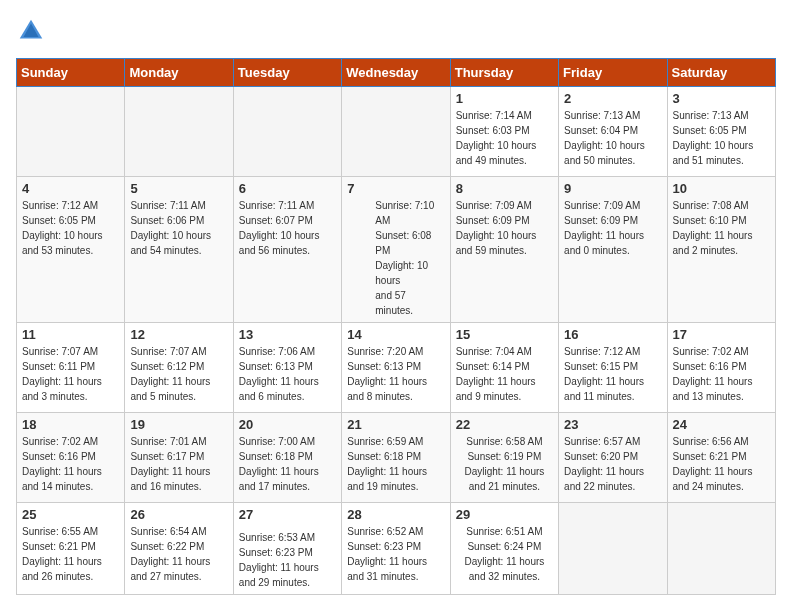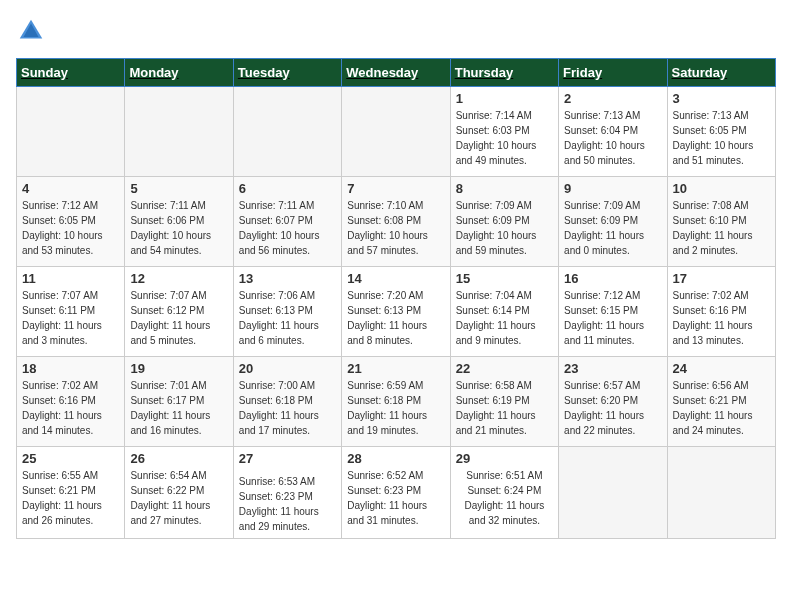--- a/index.html
+++ b/index.html
@@ -51,22 +51,21 @@
     .location {
       font-size: 16px;
       color: #555;
     }
     table {
       width: 100%;
       border-collapse: collapse;
       table-layout: fixed;
     }
     thead tr {
-      background-color: #14532d;
-      text-decoration: underline;
+      background-color: #c2410c;
     }
     thead th {
       color: #fff;
       font-size: 13px;
       font-weight: bold;
       padding: 6px 4px;
       text-align: left;
       border: 1px solid #3a80c9;
     }
     tbody td {
@@ -173,21 +172,21 @@
         </td>
         <td>
           <div class="day-num">6</div>
           <div class="day-info" style="white-space: pre-line;">Sunrise: 7:11 AM
 Sunset: 6:07 PM
 Daylight: 10 hours
 and 56 minutes.</div>
         </td>
         <td>
           <div class="day-num">7</div>
-          <div class="day-info" style="white-space: pre-line;">Sunrise: 7:10 AM
+          <div class="day-info" style="white-space: pre-line; margin-left: 28px;">Sunrise: 7:10 AM
 Sunset: 6:08 PM
 Daylight: 10 hours
 and 57 minutes.</div>
         </td>
         <td>
           <div class="day-num">8</div>
           <div class="day-info" style="white-space: pre-line;">Sunrise: 7:09 AM
 Sunset: 6:09 PM
 Daylight: 10 hours
 and 59 minutes.</div>
@@ -282,21 +281,21 @@
         </td>
         <td>
           <div class="day-num">21</div>
           <div class="day-info" style="white-space: pre-line;">Sunrise: 6:59 AM
 Sunset: 6:18 PM
 Daylight: 11 hours
 and 19 minutes.</div>
         </td>
         <td>
           <div class="day-num">22</div>
-          <div class="day-info" style="white-space: pre-line;">Sunrise: 6:58 AM
+          <div class="day-info" style="white-space: pre-line; text-align: center;">Sunrise: 6:58 AM
 Sunset: 6:19 PM
 Daylight: 11 hours
 and 21 minutes.</div>
         </td>
         <td>
           <div class="day-num">23</div>
           <div class="day-info" style="white-space: pre-line;">Sunrise: 6:57 AM
 Sunset: 6:20 PM
 Daylight: 11 hours
 and 22 minutes.</div>

